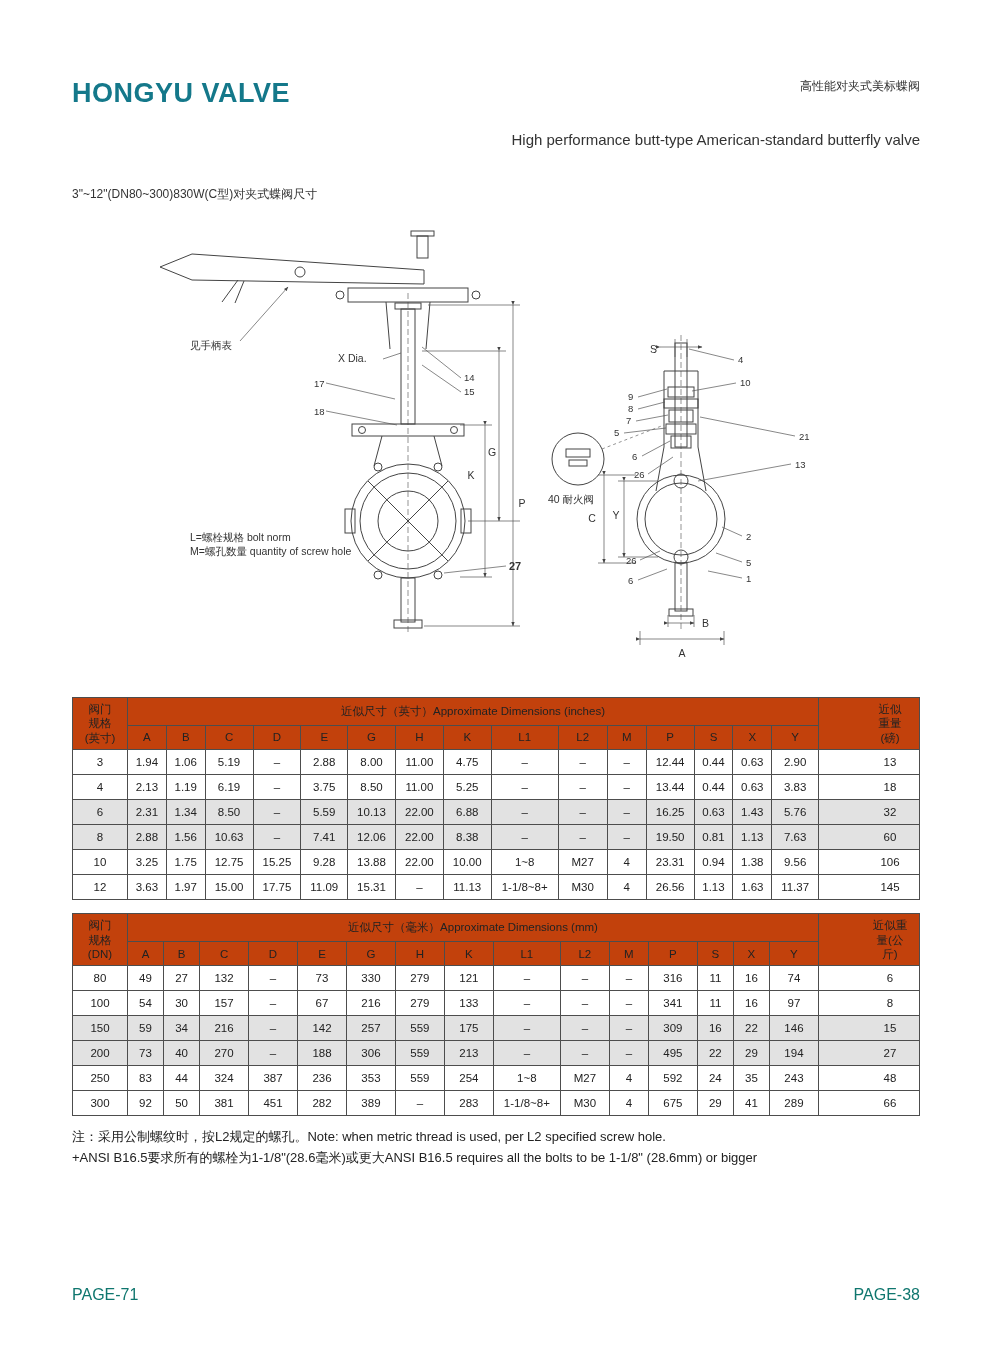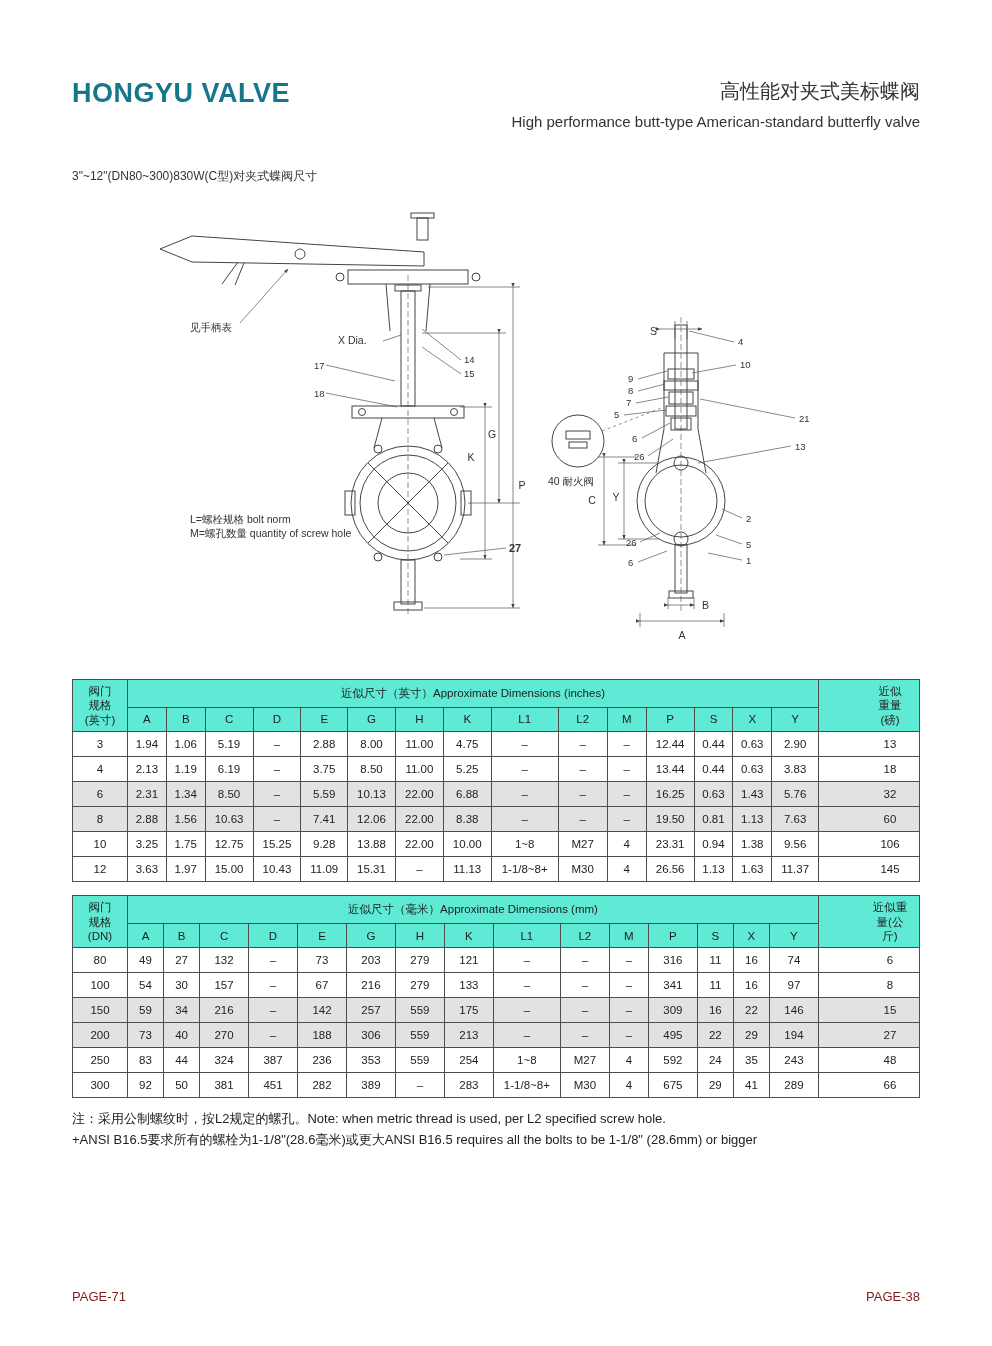--- a/index.html
+++ b/index.html
@@ -1,48 +1,48 @@
 <!DOCTYPE html>
 <html><head>
 <meta charset="utf-8">
 <style>
   html,body{margin:0;padding:0;background:#ffffff;}
   body{font-family:"Liberation Sans","DejaVu Sans",sans-serif;color:#222;}
   .page{width:992px;height:1346px;box-sizing:border-box;padding:78px 72px 0 72px;position:relative;background:#fff;overflow:hidden;}
   .header{display:flex;justify-content:space-between;align-items:flex-start;}
   .brand{font-size:27px;font-weight:bold;letter-spacing:.5px;}
   .titles{text-align:right;}
-  .title-zh{font-size:20px;color:#333;}
-  .title-en{font-size:15px;color:#333;margin-top:8px;}
+  .title-zh{font-size:12px;color:#333;}
+  .title-en{font-size:15px;color:#333;margin-top:36px;}
   .subtitle{margin-top:38px;font-size:12px;color:#333;}
   .drawings{position:relative;height:452px;margin-top:26px;}
   .fig-left{position:absolute;left:18px;top:0;}
   .fig-right{position:absolute;left:468px;top:100px;}
   svg{overflow:visible;}
   svg .geo{stroke:#444;fill:none;stroke-width:1;}
   svg .thin{stroke:#555;fill:none;stroke-width:.7;}
   svg .dash{stroke:#666;fill:none;stroke-width:.7;stroke-dasharray:6 3;}
   svg .dash2{stroke:#666;fill:none;stroke-width:.7;stroke-dasharray:3 3;}
   svg text{font-family:"Liberation Sans",sans-serif;fill:#333;font-size:9.5px;}
   svg text.lbl{font-size:10.5px;}
   svg text.big{font-size:11px;font-weight:bold;}
   .dim-table{width:100%;border-collapse:collapse;font-size:11.5px;color:#222;table-layout:auto;}
   .dim-table th,.dim-table td{border:1px solid #4d4d4d;text-align:center;padding:6px 2px;vertical-align:middle;}
-  .dim-table thead th{background:#5eead4;font-weight:normal;font-size:11.5px;padding:4px 2px;}
+  .dim-table thead th{background:#c2410c;font-weight:normal;font-size:11.5px;padding:4px 2px;}
   .dim-table .pre{white-space:pre-line;line-height:1.25;}
   .dim-table tbody tr.shaded td{background:#e2e2e2;}
   .dim-table .col-spec{width:50px;}
   .dim-table .col-weight{width:54px;padding-left:44px;}
   .dim-table .col-l1{width:62px;}
   .dim-table .col-l2{width:44px;}
   .dim-table .col-m{width:34px;}
   #table-inches{margin-top:16px;}
   #table-mm{margin-top:13px;}
   .notes{margin-top:11px;font-size:13px;line-height:1.6;color:#222;}
-  .footer{position:absolute;left:72px;right:72px;bottom:42px;display:flex;justify-content:space-between;font-size:13px;color:#7f1d1d;}
+  .footer{position:absolute;left:72px;right:72px;bottom:42px;display:flex;justify-content:space-between;font-size:16px;color:#0f766e;}
 </style>
 </head>
 <body>
 
 <div class="page">
 
   <div class="header">
     <div class="brand" style="color: rgb(20, 120, 138);">HONGYU VALVE</div>
     <div class="titles">
       <div class="title-zh">高性能对夹式美标蝶阀</div>
@@ -366,21 +366,21 @@
             <td>0.94</td>
             <td>1.38</td>
             <td>9.56</td>
             <td class="col-weight">106</td>
           </tr>
           <tr>
             <td class="col-spec">12</td>
             <td>3.63</td>
             <td>1.97</td>
             <td>15.00</td>
-            <td>10.43</td>
+            <td>17.75</td>
             <td>11.09</td>
             <td>15.31</td>
             <td>–</td>
             <td>11.13</td>
             <td>1-1/8~8+</td>
             <td>M30</td>
             <td>4</td>
             <td>26.56</td>
             <td>1.13</td>
             <td>1.63</td>
@@ -421,21 +421,21 @@
           </tr>
         </thead>
         <tbody>
           <tr>
             <td class="col-spec">80</td>
             <td>49</td>
             <td>27</td>
             <td>132</td>
             <td>–</td>
             <td>73</td>
-            <td>203</td>
+            <td>330</td>
             <td>279</td>
             <td>121</td>
             <td>–</td>
             <td>–</td>
             <td>–</td>
             <td>316</td>
             <td>11</td>
             <td>16</td>
             <td>74</td>
             <td class="col-weight">6</td>

